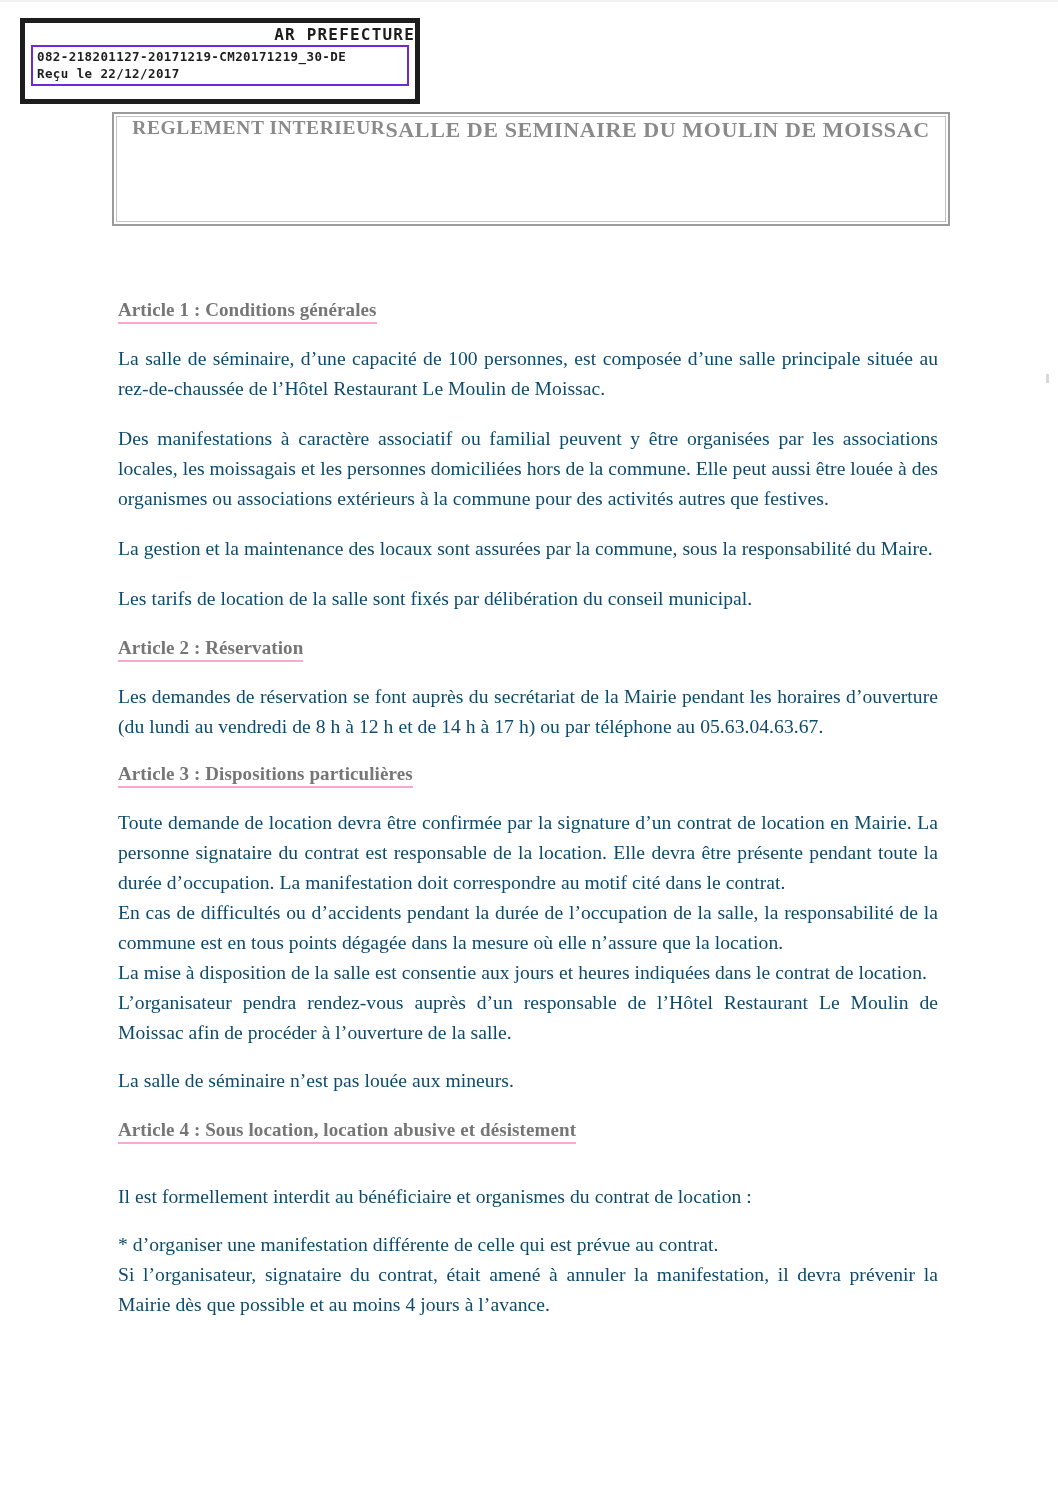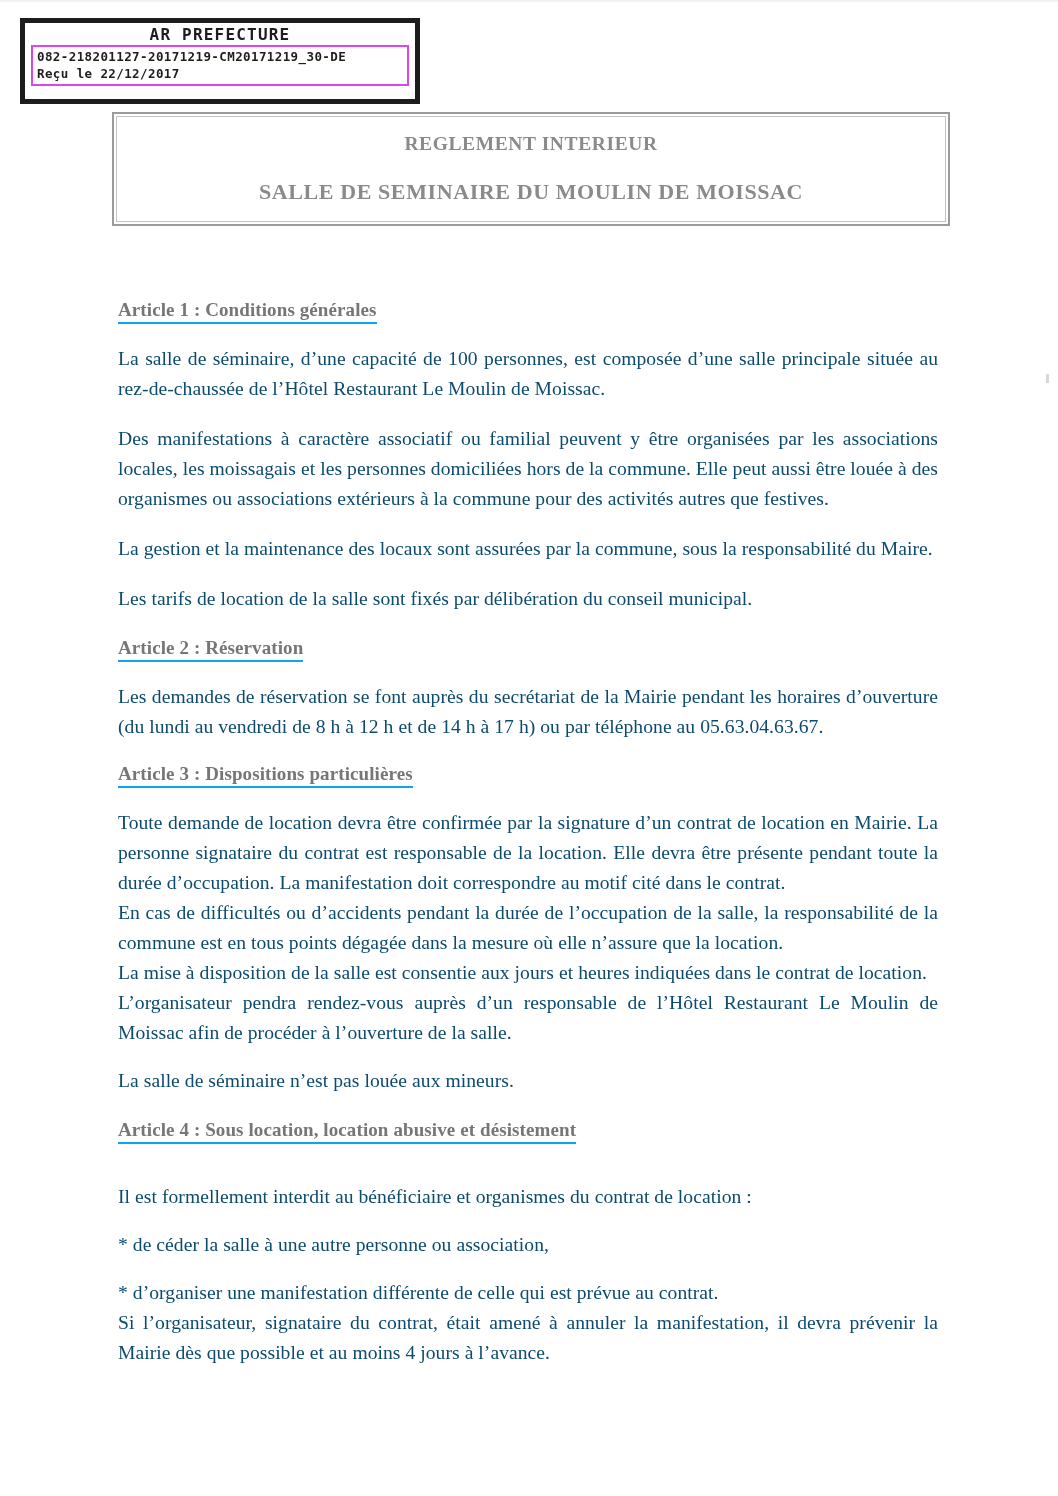--- a/index.html
+++ b/index.html
@@ -22,30 +22,30 @@
     left: 20px;
     top: 18px;
     width: 400px;
     height: 86px;
     border: 5px solid #1d1d1d;
     background: #ffffff;
     box-sizing: border-box;
     font-family: "DejaVu Sans Mono", "Liberation Mono", monospace;
   }
   #ar-stamp .stamp-title {
-    text-align: center;
+    text-align: right;
     color: #1d1d1d;
     font-size: 16px;
     letter-spacing: 1.2px;
     line-height: 19px;
     padding-top: 2px;
     font-weight: 700;
   }
   #ar-stamp .stamp-inner {
-    border: 2px solid #d946ef;
+    border: 2px solid #6d28d9;
     margin: 1px 6px 0 6px;
     padding: 1px 4px 2px 4px;
     background: #ffffff;
   }
   #ar-stamp .stamp-inner .line {
     color: #1d1d1d;
     font-size: 12.5px;
     line-height: 17px;
     letter-spacing: 0.4px;
     white-space: nowrap;
@@ -63,22 +63,21 @@
     border: 2px solid #9b9b9b;
     background: #ffffff;
     padding: 2px;
   }
   #title-box .inner-rule {
     width: 100%;
     height: 100%;
     box-sizing: border-box;
     border: 1px solid #c3c3c3;
     display: flex;
-    flex-direction: column;
-    align-items: center;
+    flex-direction: row;
     justify-content: center;
   }
   #title-box .title-line {
     font-family: "Liberation Serif", "DejaVu Serif", serif;
     font-weight: 700;
     color: #8a8a8a;
     letter-spacing: 0.6px;
   }
   #title-box .title-main {
     font-size: 19.5px;
@@ -93,21 +92,21 @@
     position: absolute;
     left: 118px;
     top: 298px;
     width: 820px;
   }
   .art-head {
     font-weight: 700;
     font-size: 19px;
     color: #767676;
     display: inline-block;
-    border-bottom: 2px solid #0ea5e9;
+    border-bottom: 2px solid #f9a8d4;
     padding-bottom: 1px;
     line-height: 23px;
     letter-spacing: 0.1px;
   }
   .head-wrap { margin: 0 0 6px 0; }
   .head-wrap.gap-top { margin-top: 22px; }
 
   p.para {
     margin: 0 0 20px 0;
     font-size: 19.6px;
@@ -183,17 +182,16 @@
   <p class="para tight">En cas de difficultés ou d’accidents pendant la durée de l’occupation de la salle, la responsabilité de la commune est en tous points dégagée dans la mesure où elle n’assure que la location.</p>
   <p class="para tight">La mise à disposition de la salle est consentie aux jours et heures indiquées dans le contrat de location.</p>
   <p class="para tight">L’organisateur pendra rendez-vous auprès d’un responsable de l’Hôtel Restaurant Le Moulin de Moissac afin de procéder à l’ouverture de la salle.</p>
   <p class="para tight flush">La salle de séminaire n’est pas louée aux mineurs.</p>
 
   <div class="head-wrap gap-top">
     <span class="art-head">Article 4 : Sous location, location abusive et désistement</span>
   </div>
   <div class="post-head-gap"></div>
   <p class="para tight flush">Il est formellement interdit au bénéficiaire et organismes du contrat de location :</p>
-  <p class="para tight flush">* de céder la salle à une autre personne ou association,</p>
   <p class="para tight flush">* d’organiser une manifestation différente de celle qui est prévue au contrat.</p>
   <p class="para tight">Si l’organisateur, signataire du contrat, était amené à annuler la manifestation, il devra prévenir la Mairie dès que possible et au moins 4 jours à l’avance.</p>
 
 </div>
 
 </body></html>

